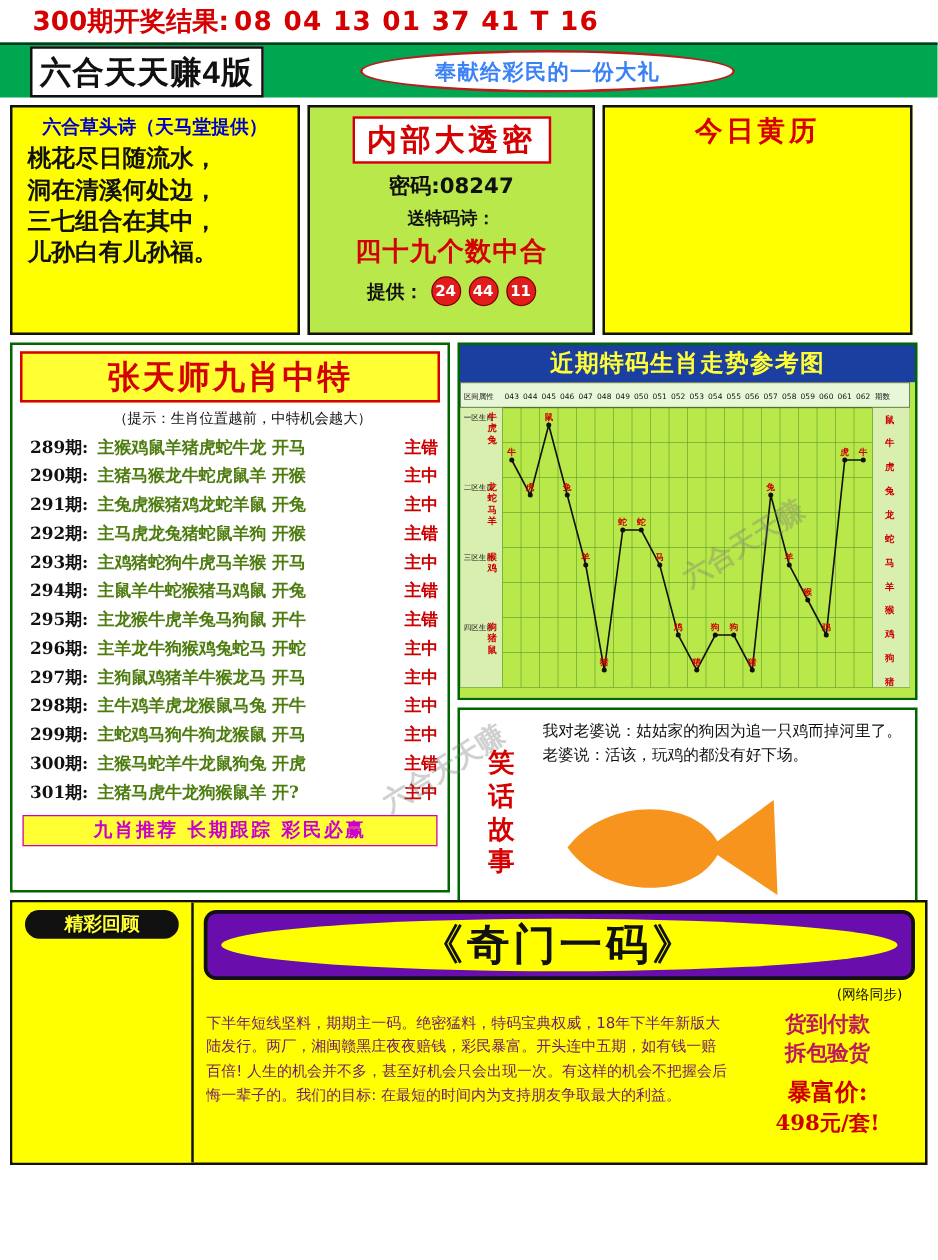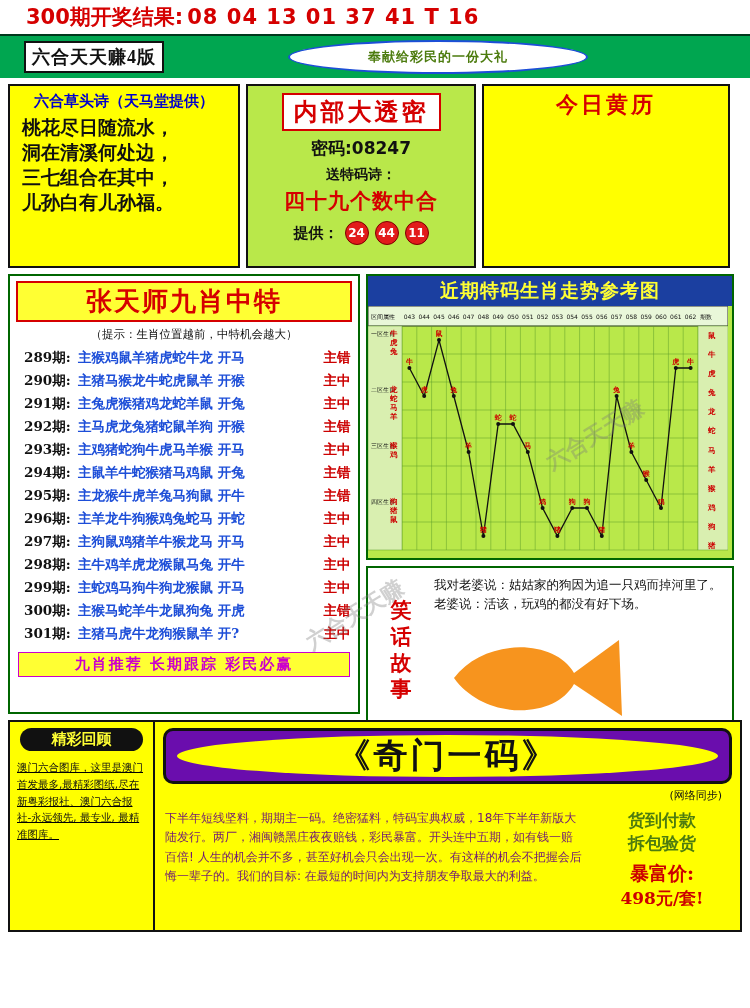--- a/index.html
+++ b/index.html
@@ -28,32 +28,32 @@
     background: #00a650;
     display: flex; align-items: center;
     position: relative;
     border-top: 2px solid #00381c;
   }
   .logo-box {
     margin-left: 24px;
     background: #ffffff;
     border: 2px solid #111;
     padding: 2px 6px;
-    font-size: 18px; font-weight: bold; color:#111;
-    font-family: Liberation Serif, serif;
+    font-size: 25px; font-weight: bold; color:#111;
+    font-family: Liberation Sans, sans-serif;
     letter-spacing:1px;
   }
   .band-oval {
     position: absolute; left: 288px; top: 4px;
     width: 300px; height: 34px;
     border-radius: 50%;
     background: #ffffff;
-    border: 2px solid #1d4ed8;
+    border: 2px solid #b91c1c;
     display:flex; align-items:center; justify-content:center;
-    color:#4d7c0f; font-weight:bold; font-size:13px;
+    color:#3b82f6; font-weight:bold; font-size:17px;
     font-family:"DejaVu Serif","Liberation Serif",serif;
     letter-spacing:1px;
   }
 
   
   .row3 { display:flex; gap:6px; padding: 6px 8px 0 8px; height: 190px; }
   .panel { border:2px solid #111; position:relative; }
 
   .p-left {
     width: 232px; background:#ffff00;
@@ -117,21 +117,21 @@
     background:#ffff33; border:2px solid #d50000;
     text-align:center; color:#d50000; font-weight:bold; font-size:26px;
     font-family:"DejaVu Serif","Liberation Serif",serif; letter-spacing:2px;
     padding:1px 0;
   }
   .m-left .tip { text-align:center; font-size:11.5px; color:#111; margin-top:5px;padding-left:20px;}
   .rows { margin-top:4px; }
   .lrow { display:flex; align-items:center; font-size:13.5px; padding:2.5px 0 2.5px 14px;
           font-family:"DejaVu Serif","Liberation Serif",serif; font-weight:bold;}
   .lrow .per { color:#111; width:54px; }
-  .lrow .zx  { color:#1d4ed8; flex:1; letter-spacing:0px;}
+  .lrow .zx  { color:#4d7c0f; flex:1; letter-spacing:0px;}
   .lrow .res { width:42px; text-align:center; }
   .res.hit { color:#cc0000; }
   .res.miss{ color:#cc0000; }
   .m-left .foot {
     margin:7px 8px 0 8px; background:#ffff33; border:1px solid #cc00cc;
     text-align:center; color:#cc00cc; font-weight:bold; font-size:15px; padding:2px 0;
     font-family:"DejaVu Serif","Liberation Serif",serif; letter-spacing:2px;
   }
 
   .m-right { width:368px; display:flex; flex-direction:column; gap:6px; }
@@ -172,21 +172,21 @@
   .qm-oval {
     width:96%; height:42px; background:#ffff00; border-radius:50%;
     display:flex; align-items:center; justify-content:center;
     color:#111; font-weight:bold; font-size:34px;
     font-family:"DejaVu Serif","Liberation Serif",serif; letter-spacing:3px;
   }
   .sync { text-align:right; font-size:11px; color:#111; margin:4px 18px 0 0; }
   .b-body { display:flex; margin-top:2px; }
   .b-text { flex:1; font-size:12px; color:#701a75; line-height:1.62; padding:4px 6px 0 10px;}
   .b-right { width:150px; padding:4px 6px 0 0; text-align:center; }
-  .b-right .l1 { color:#4d7c0f; font-weight:bold; font-size:17px; line-height:1.35;
+  .b-right .l1 { color:#be185d; font-weight:bold; font-size:17px; line-height:1.35;
                  font-family:"DejaVu Serif","Liberation Serif",serif;}
   .b-right .l2 { color:#cc0000; font-weight:bold; font-size:19px; margin-top:6px;
                  font-family:"DejaVu Serif","Liberation Serif",serif;}
   .b-right .l3 { color:#cc0000; font-weight:bold; font-size:17px;
                  font-family:"DejaVu Serif","Liberation Serif",serif;}
 
   .wm { position:absolute; color:rgba(120,120,120,.35); font-size:22px;
         transform:rotate(-32deg); pointer-events:none; font-weight:bold; }
 </style>
 </head>
@@ -453,21 +453,20 @@
             <path d="M10 50 C40 10, 110 10, 130 45 L175 12 L178 88 L130 56 C110 92, 40 92, 10 50 Z" fill="#f7941e"></path>
           </svg>
         </div>
       </div>
     </div>
   </div>
 
   <div class="bottom">
     <div class="b-left">
       <div class="tag">精彩回顾</div>
-      <div class="txt">澳门六合图库，这里是澳门首发最多,最精彩图纸,尽在新粤彩报社、澳门六合报社-永远领先, 最专业, 最精准图库。</div>
     </div>
     <div class="b-mid">
       <div class="qm-banner">
         <div class="qm-oval">《奇门一码》</div>
       </div>
       <div class="sync">(网络同步)</div>
       <div class="b-body">
         <div class="b-text">下半年短线坚料，期期主一码。绝密猛料，特码宝典权威，18年下半年新版大陆发行。两厂，湘闽赣黑庄夜夜赔钱，彩民暴富。开头连中五期，如有钱一赔百倍! 人生的机会并不多，甚至好机会只会出现一次。有这样的机会不把握会后悔一辈子的。我们的目标: 在最短的时间内为支持朋友争取最大的利益。</div>
         <div class="b-right">
           <div class="l1">货到付款</div>

